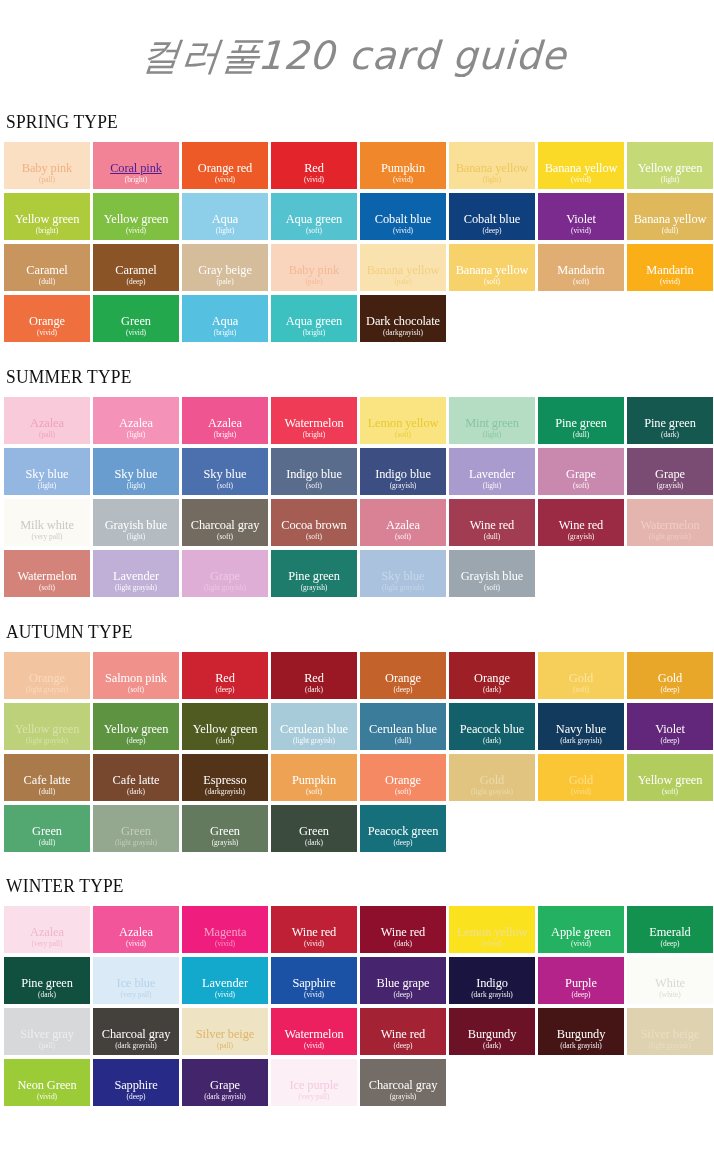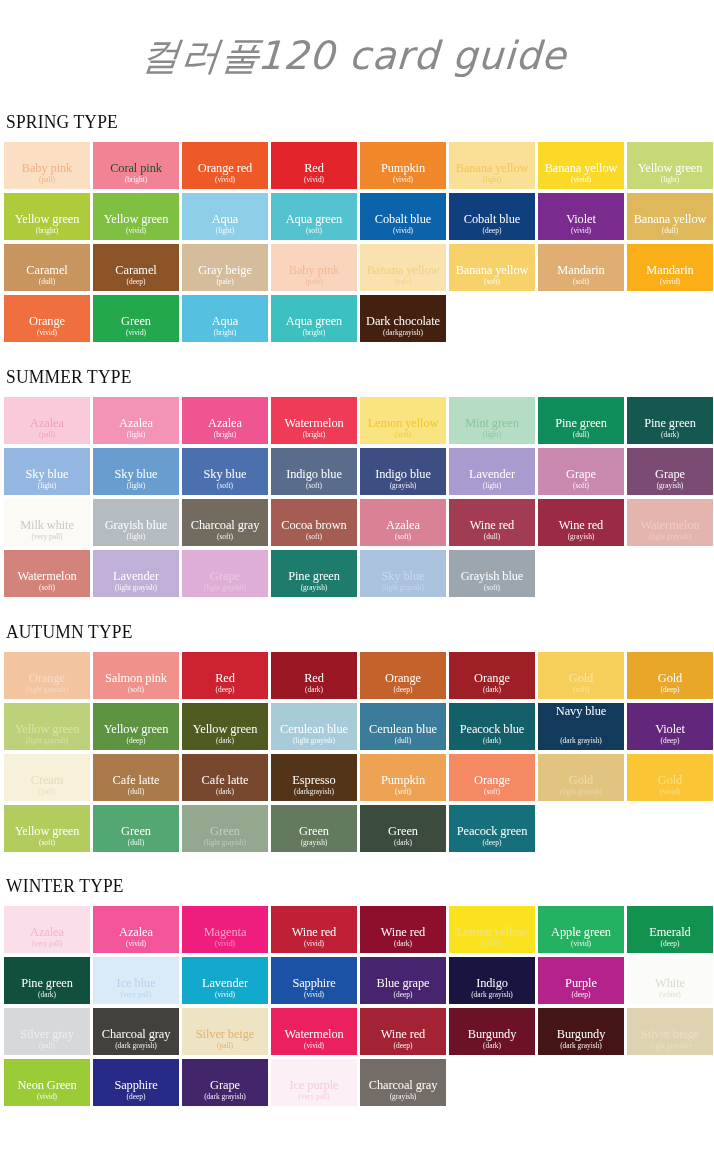--- a/index.html
+++ b/index.html
@@ -97,21 +97,21 @@
   <div class="title" style="color: rgb(138, 138, 138);">컬러풀120 card guide</div>
 
   <div class="section spring-section">
     <div class="section-header">SPRING TYPE</div>
     <div class="grid">
         <div class="swatch" style="background: rgb(251, 223, 195);">
           <div class="swatch-name" style="color: rgb(240, 177, 131);">Baby pink</div>
           <div class="swatch-tone" style="color: rgb(240, 177, 131);">(pall)</div>
         </div>
         <div class="swatch" style="background: rgb(242, 130, 149);">
-          <div class="swatch-name" style="color: #14532d;">Coral pink</div>
+          <div class="swatch-name" style="color: #4c1d95; text-decoration: underline;">Coral pink</div>
           <div class="swatch-tone" style="color: rgb(255, 255, 255);">(bright)</div>
         </div>
         <div class="swatch" style="background: rgb(237, 90, 40);">
           <div class="swatch-name" style="color: rgb(255, 255, 255);">Orange red</div>
           <div class="swatch-tone" style="color: rgb(255, 255, 255);">(vivid)</div>
         </div>
         <div class="swatch" style="background: rgb(227, 37, 43);">
           <div class="swatch-name" style="color: rgb(255, 255, 255);">Red</div>
           <div class="swatch-tone" style="color: rgb(255, 255, 255);">(vivid)</div>
         </div>
@@ -400,31 +400,27 @@
           <div class="swatch-tone" style="color: rgb(255, 255, 255);">(light grayish)</div>
         </div>
         <div class="swatch" style="background: rgb(58, 124, 154);">
           <div class="swatch-name" style="color: rgb(255, 255, 255);">Cerulean blue</div>
           <div class="swatch-tone" style="color: rgb(255, 255, 255);">(dull)</div>
         </div>
         <div class="swatch" style="background: rgb(19, 96, 106);">
           <div class="swatch-name" style="color: rgb(255, 255, 255);">Peacock blue</div>
           <div class="swatch-tone" style="color: rgb(255, 255, 255);">(dark)</div>
         </div>
-        <div class="swatch" style="background: rgb(18, 58, 92); gap: 18px;">
+        <div class="swatch" style="background: rgb(18, 58, 92);">
           <div class="swatch-name" style="color: rgb(255, 255, 255);">Navy blue</div>
           <div class="swatch-tone" style="color: rgb(255, 255, 255);">(dark grayish)</div>
         </div>
         <div class="swatch" style="background: rgb(98, 39, 122);">
           <div class="swatch-name" style="color: rgb(255, 255, 255);">Violet</div>
           <div class="swatch-tone" style="color: rgb(255, 255, 255);">(deep)</div>
-        </div>
-        <div class="swatch" style="background: rgb(247, 241, 218);">
-          <div class="swatch-name" style="color: rgb(227, 220, 192);">Cream</div>
-          <div class="swatch-tone" style="color: rgb(227, 220, 192);">(pall)</div>
         </div>
         <div class="swatch" style="background: rgb(171, 122, 75);">
           <div class="swatch-name" style="color: rgb(255, 255, 255);">Cafe latte</div>
           <div class="swatch-tone" style="color: rgb(255, 255, 255);">(dull)</div>
         </div>
         <div class="swatch" style="background: rgb(119, 72, 46);">
           <div class="swatch-name" style="color: rgb(255, 255, 255);">Cafe latte</div>
           <div class="swatch-tone" style="color: rgb(255, 255, 255);">(dark)</div>
         </div>
         <div class="swatch" style="background: rgb(84, 52, 24);">

